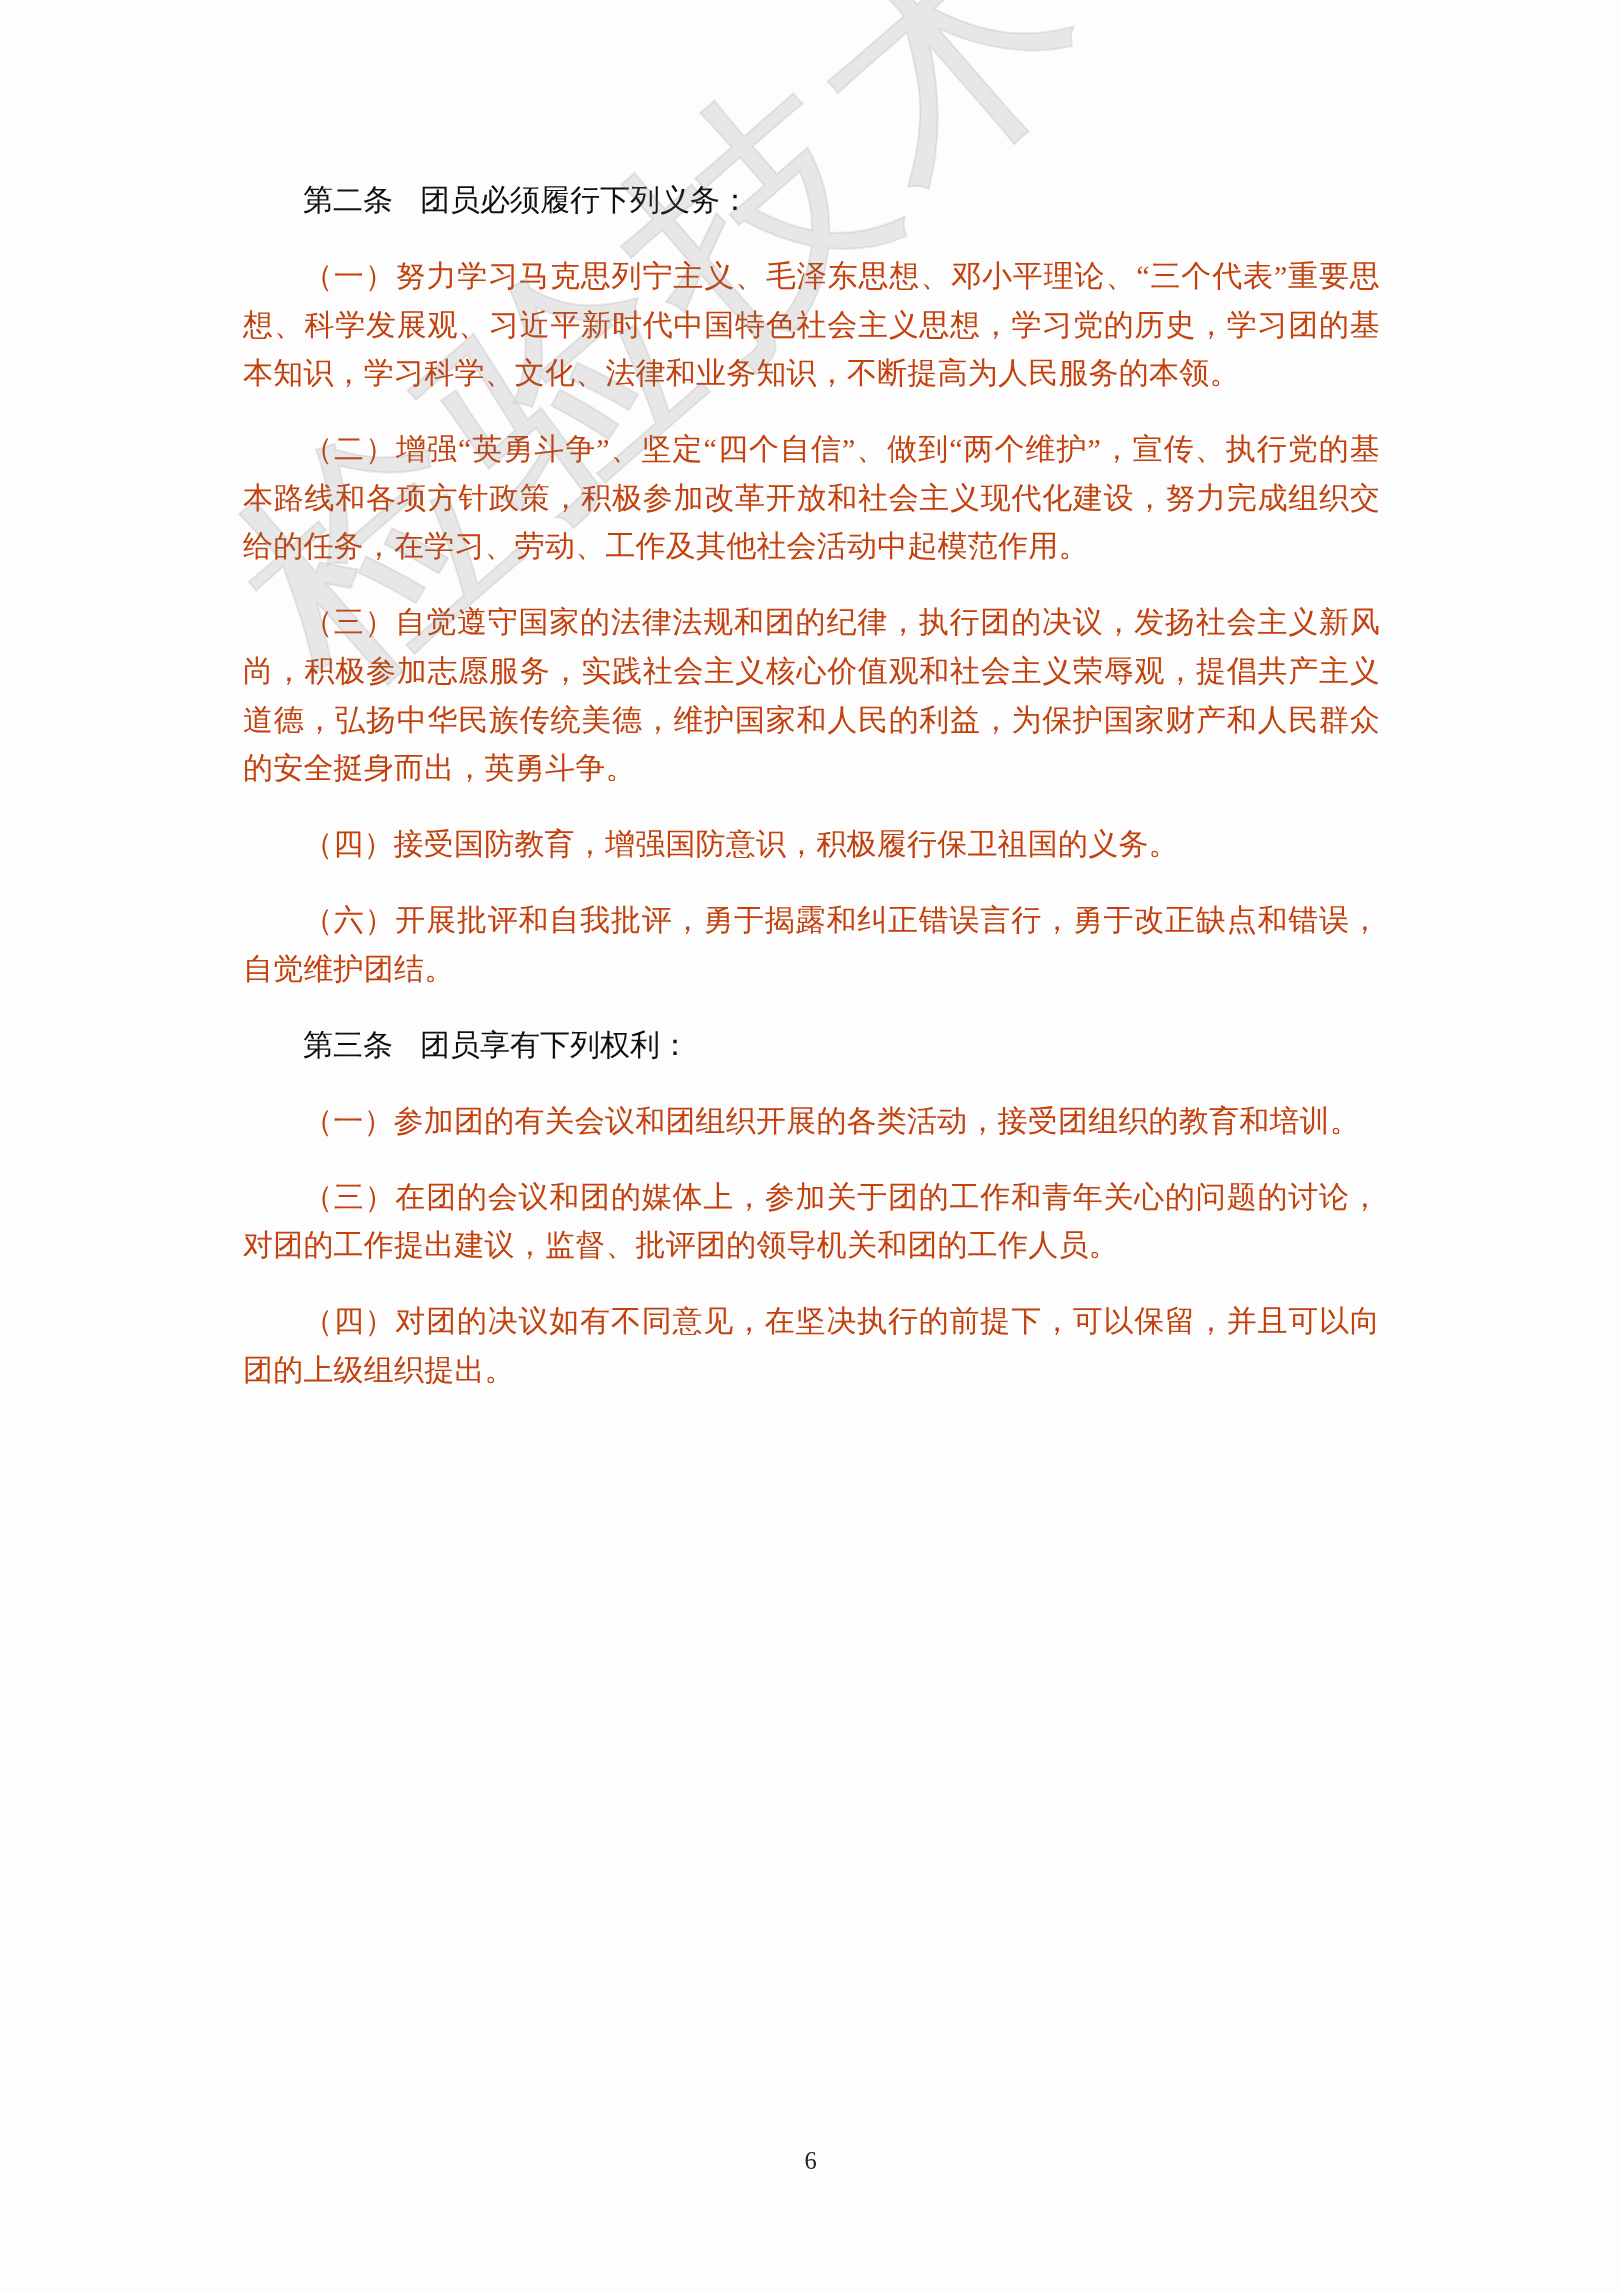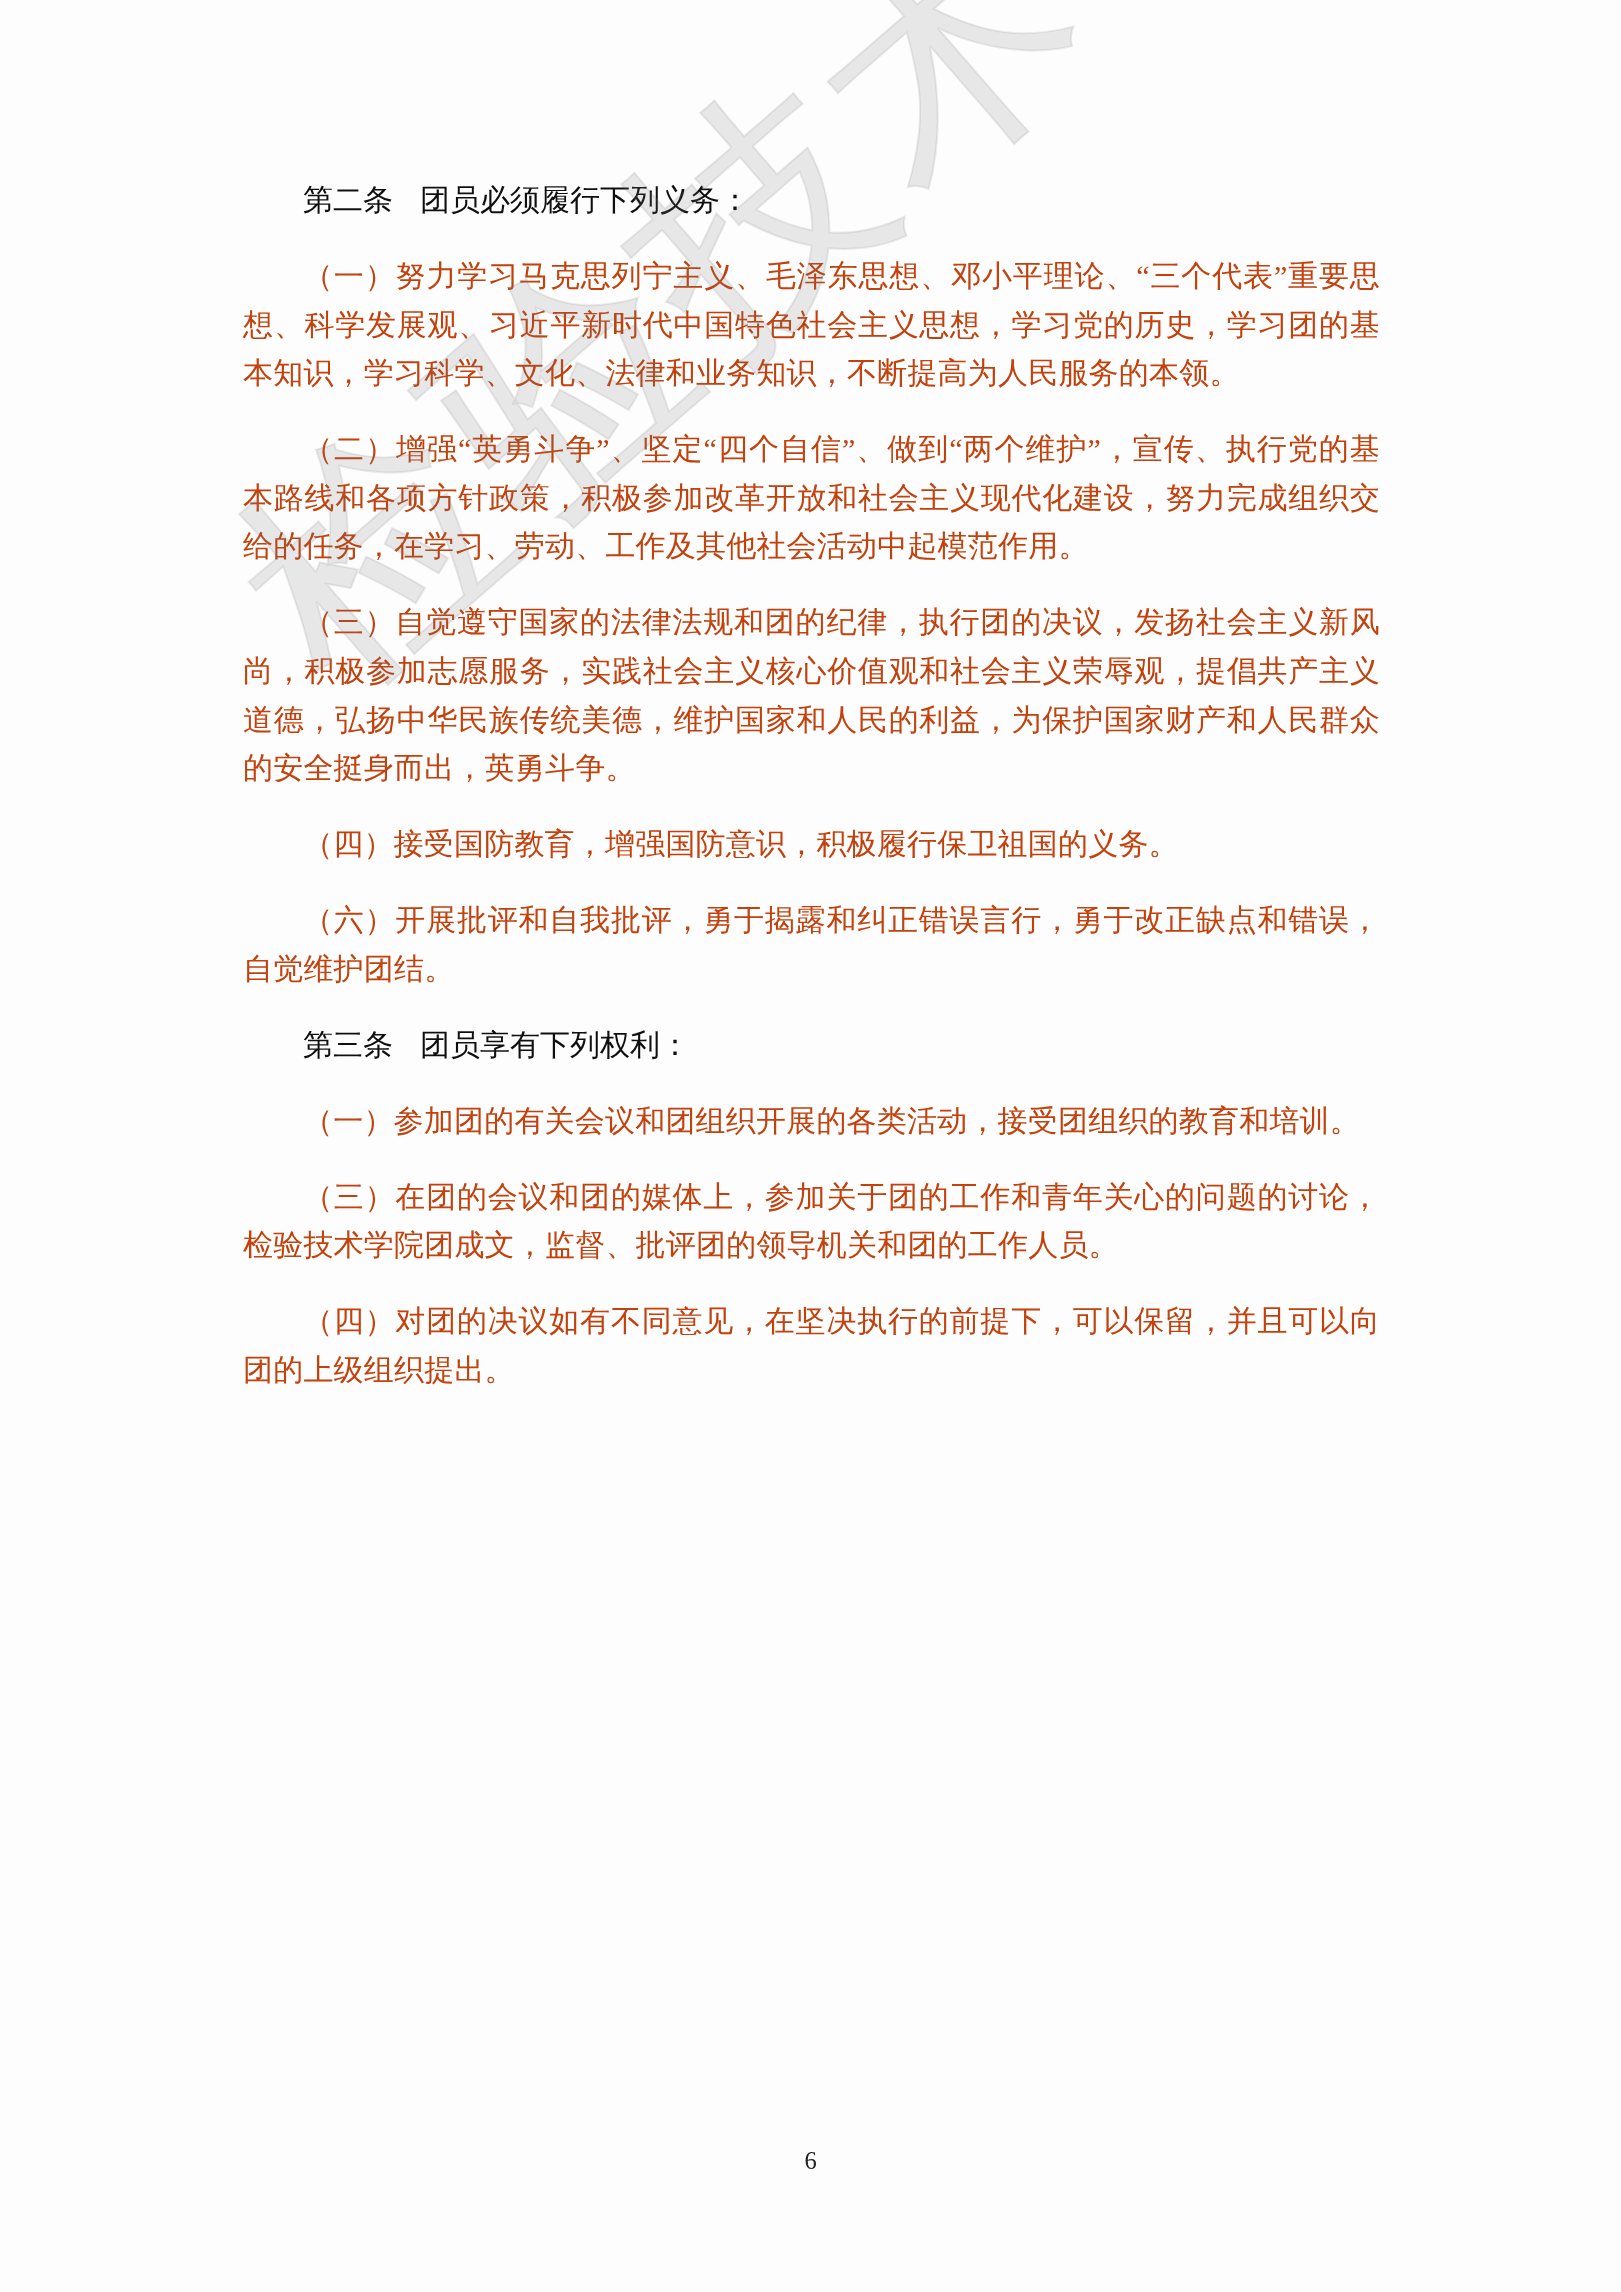--- a/index.html
+++ b/index.html
@@ -104,21 +104,21 @@
 
     <p class="para indent">（六）开展批评和自我批评，勇于揭露和纠正错误言行，勇于改正缺点和错误，自觉维护团结。</p>
 
     <p class="heading">
       <span class="htitle">第三条</span><span>团员享有下列权利：</span>
     </p>
 
     <p class="para indent">（一）参加团的有关会议和团组织开展的各类活动，接受团组织的教育和培训。</p>
 
 
-    <p class="para indent">（三）在团的会议和团的媒体上，参加关于团的工作和青年关心的问题的讨论，检验技术学院团成文，监督、批评团的领导机关和团的工作人员。</p>
+    <p class="para indent">（三）在团的会议和团的媒体上，参加关于团的工作和青年关心的问题的讨论，对团的工作提出建议，监督、批评团的领导机关和团的工作人员。</p>
 
     <p class="para indent">（四）对团的决议如有不同意见，在坚决执行的前提下，可以保留，并且可以向团的上级组织提出。</p>
 
   </div>
 
   <div class="page-number">6</div>
 
 </div>
 
 

